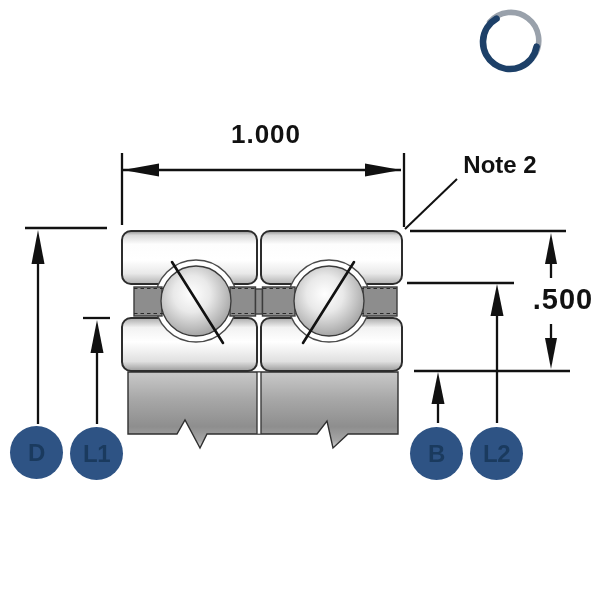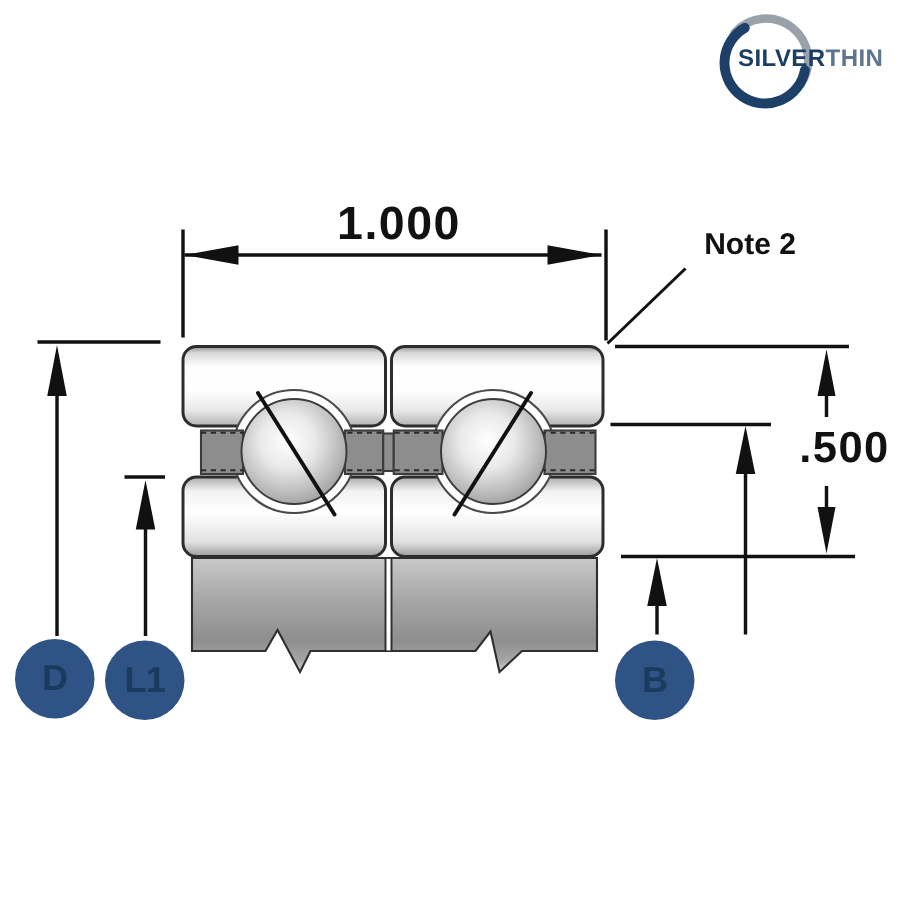--- a/index.html
+++ b/index.html
@@ -5,23 +5,23 @@
   html,body{margin:0;padding:0;background:#fff;}
   #stage{
     position:relative;width:600px;height:600px;background:#ffffff;
     font-family:"Liberation Sans", sans-serif;overflow:hidden;
   }
   #linework{position:absolute;left:0;top:0;}
   .dim-text{
     position:absolute;color:#111;font-weight:bold;text-align:center;
     white-space:nowrap;line-height:1;
   }
-  #dim-width{left:186px;top:121px;width:160px;font-size:31px;letter-spacing:1px;margin-top:12px;}
+  #dim-width{left:186px;top:121px;width:160px;font-size:26px;letter-spacing:1px;}
   #dim-section{left:523px;top:285px;width:80px;font-size:29px;letter-spacing:1px;}
-  #note-label{left:448px;top:153px;width:104px;font-size:20px;}
+  #note-label{left:448px;top:153px;width:104px;font-size:24px;}
   .callout{
     position:absolute;width:53px;height:53px;border-radius:50%;
     background:#2e5384;color:#1a3a5e;font-weight:bold;font-size:24px;
     display:flex;align-items:center;justify-content:center;letter-spacing:-0.5px;
   }
   #callout-d{left:10px;top:426px;}
   #callout-l1{left:70px;top:427px;text-align:center;}
   #callout-b{left:410px;top:427px;}
   #callout-l2{left:470px;top:427px;}
   #logo{
@@ -149,26 +149,24 @@
     </g>
   </svg>
 
   <div class="dim-text" id="dim-width">1.000</div>
   <div class="dim-text" id="dim-section">.500</div>
   <div class="dim-text" id="note-label">Note 2</div>
 
   <div class="callout" id="callout-d">D</div>
   <div class="callout" id="callout-l1">L1</div>
   <div class="callout" id="callout-b">B</div>
+  <div class="callout" id="callout-l2">L2</div>
 
   <div id="logo">
     <svg width="145" height="70" viewBox="0 0 145 70">
 
       <path d="M 34.6 14 A 28 28 0 0 1 78.9 48.1" fill="none" stroke="#99a1ab" stroke-width="5.6" stroke-linecap="round"></path>
 
       <path d="M 41.5 10.6 A 27 27 0 1 0 81.6 38.7" fill="none" stroke="#1d4068" stroke-width="6.6" stroke-linecap="round"></path>
     </svg>
-    <div id="logo-text">
-      <span class="primary">SILVER</span><span class="secondary">THIN</span>
-    </div>
   </div>
 
 </div>
 
 </body></html>

